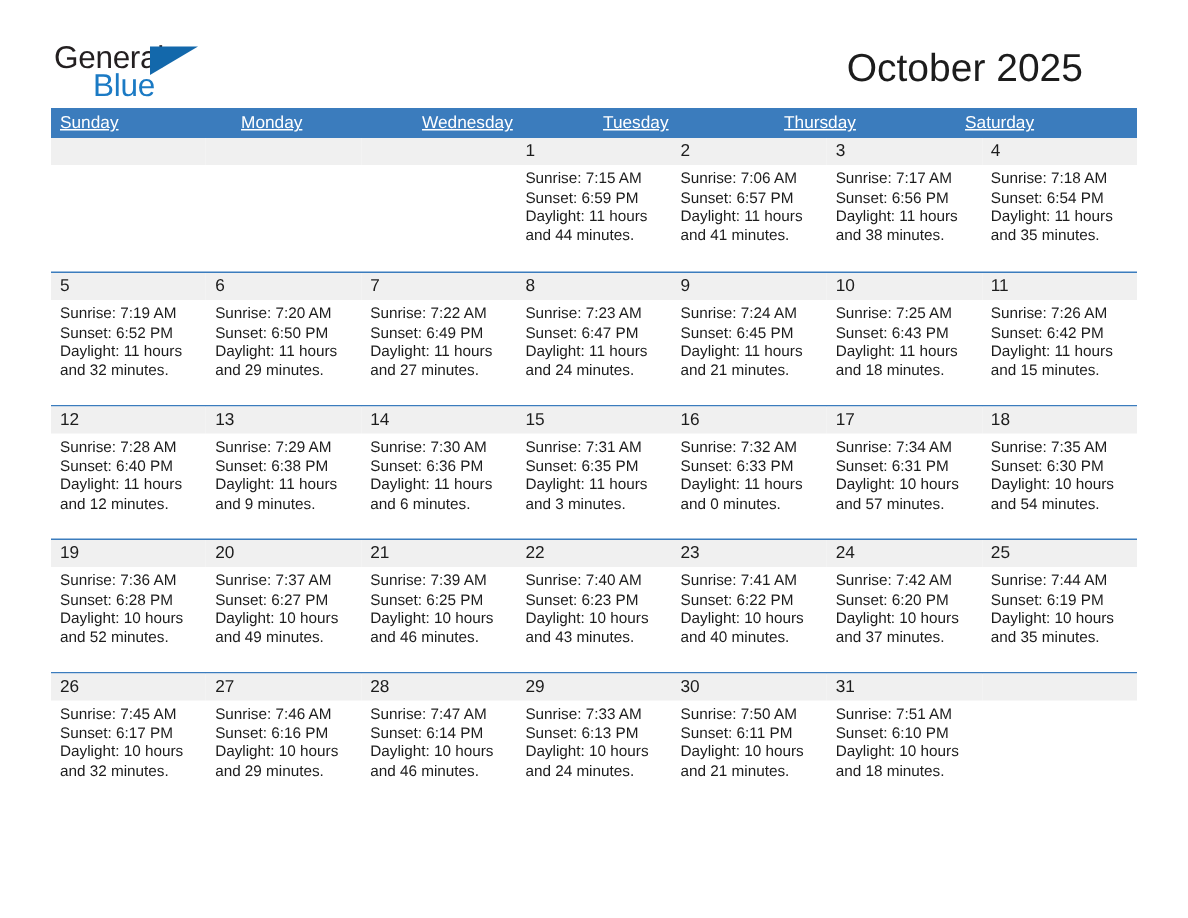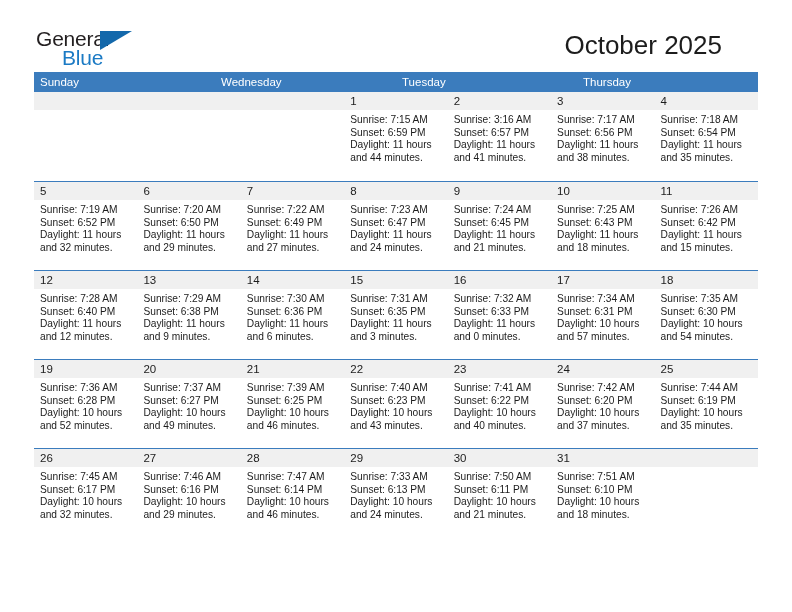--- a/index.html
+++ b/index.html
@@ -98,20 +98,21 @@
     height: 20px;
   }
   .weekday {
     flex: 1 1 0;
     color: #ffffff;
     font-size: 11.5px;
     line-height: 20px;
     padding-left: 6px;
     box-sizing: border-box;
     white-space: nowrap;
+    text-decoration: underline;
   }
 
   .week {
     display: flex;
     border-top: 1.5px solid #3b7cbd;
     height: 89px;
     box-sizing: border-box;
   }
   .week.first {
     border-top: none;
@@ -163,23 +164,25 @@
 
     <div class="title-block">
       <h1 class="cal-title">October 2025</h1>
     </div>
 
   </div>
 
   <div class="calendar">
     <div class="weekday-row" id="weekday-row">
         <div class="weekday">Sunday</div>
+        <div class="weekday">Monday</div>
         <div class="weekday">Wednesday</div>
         <div class="weekday">Tuesday</div>
         <div class="weekday">Thursday</div>
+        <div class="weekday">Saturday</div>
       </div>
     <div id="weeks-container">
         <div class="week first">
           <div class="day empty">
             <div class="day-num"></div>
           </div>
           <div class="day empty">
             <div class="day-num"></div>
           </div>
           <div class="day empty">
@@ -190,21 +193,21 @@
             <div class="day-info">
               <div>Sunrise: 7:15 AM</div>
               <div>Sunset: 6:59 PM</div>
               <div>Daylight: 11 hours</div>
               <div>and 44 minutes.</div>
             </div>
           </div>
           <div class="day">
             <div class="day-num">2</div>
             <div class="day-info">
-              <div>Sunrise: 3:16 AM</div>
+              <div>Sunrise: 7:06 AM</div>
               <div>Sunset: 6:57 PM</div>
               <div>Daylight: 11 hours</div>
               <div>and 41 minutes.</div>
             </div>
           </div>
           <div class="day">
             <div class="day-num">3</div>
             <div class="day-info">
               <div>Sunrise: 7:17 AM</div>
               <div>Sunset: 6:56 PM</div>

